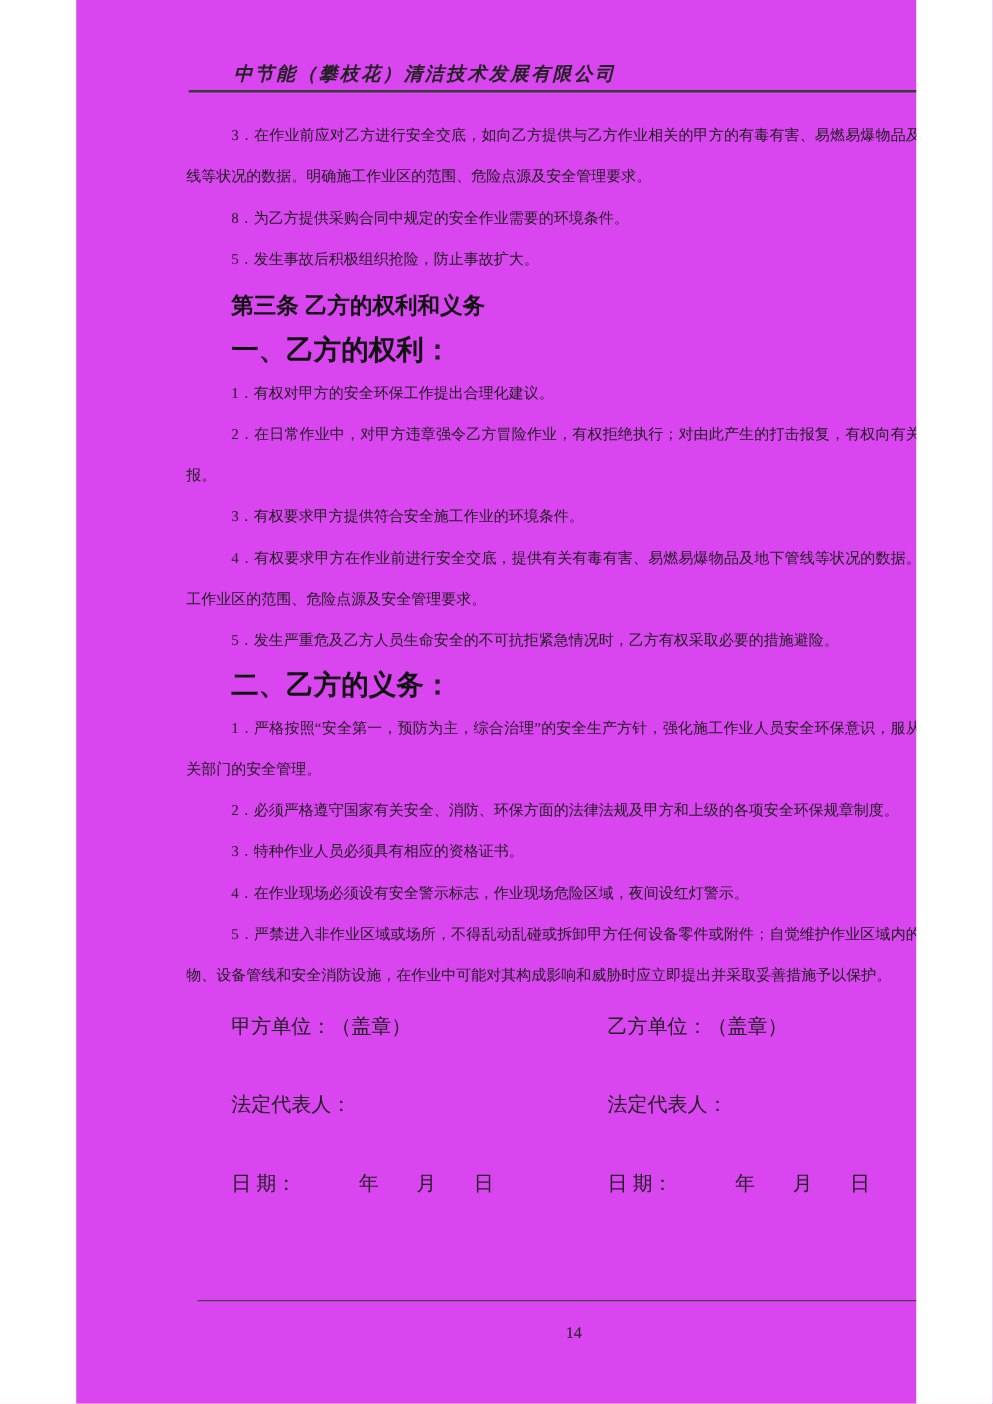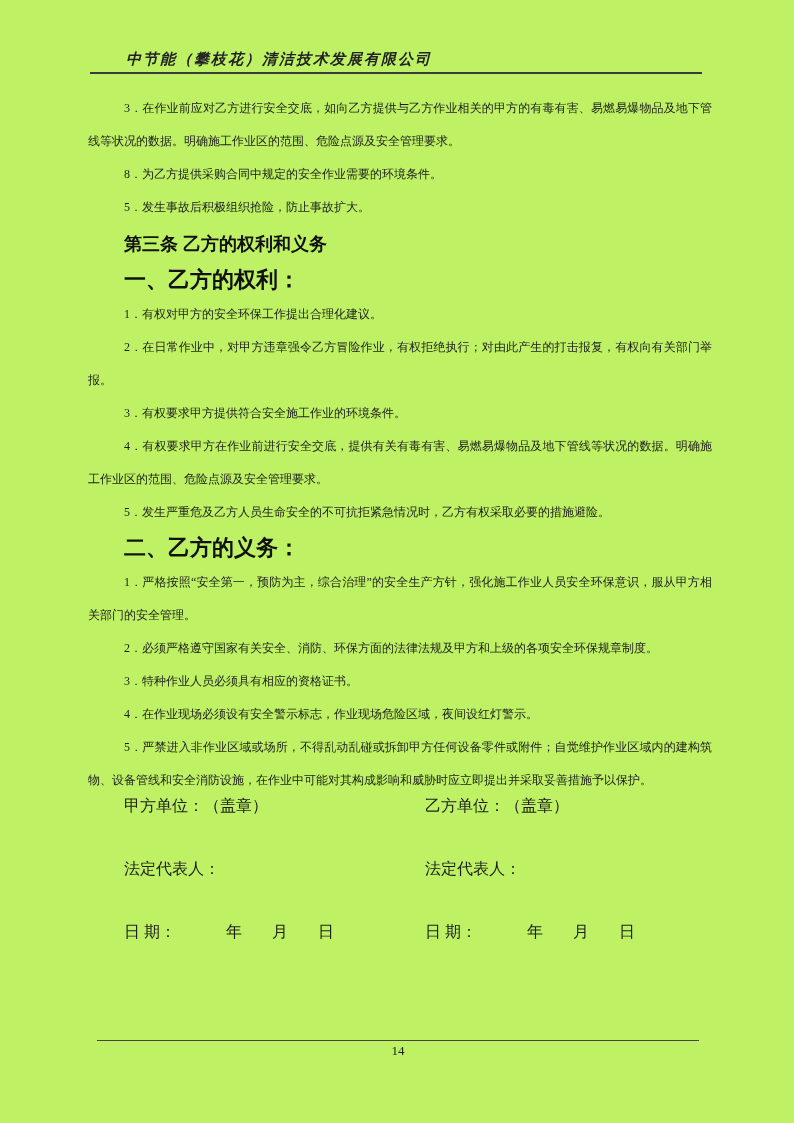--- a/index.html
+++ b/index.html
@@ -1,21 +1,21 @@
 <!DOCTYPE html>
 <html><head>
 <meta charset="utf-8">
 <style>
   html, body { margin: 0; padding: 0; background: #ffffff; }
   .page {
     position: relative;
-    width: 794px;
+    width: 672px;
     height: 1123px;
     margin: 0 auto;
-    background: #bef264;
+    background: #d946ef;
     color: #1d1d1d;
     font-family: "Liberation Serif", "DejaVu Serif", serif;
     overflow: hidden;
   }
   .header {
     position: absolute;
     top: 50px;
     left: 90px;
     width: 612px;
     border-bottom: 2px solid #3b3b3b;
@@ -55,20 +55,21 @@
   .h-sub {
     font-family: "Liberation Sans", "DejaVu Sans", sans-serif;
     font-size: 22px;
     font-weight: bold;
     line-height: 34px;
     margin: 2px 0 1px 0;
     padding-left: 36px;
     color: #111111;
   }
   .sig {
+    margin-top: 16px;
   }
   .sig-row {
     display: flex;
     margin-bottom: 46px;
     font-size: 16px;
     line-height: 17px;
   }
   .sig-row:last-child { margin-bottom: 0; }
   .sig-a {
     width: 300px;
@@ -82,21 +83,21 @@
   }
   .date-year { margin-left: 46px; }
   .date-md  { margin-left: 26px; }
   .footer {
     position: absolute;
     top: 1040px;
     left: 97px;
     width: 602px;
     border-top: 1px solid #444444;
     text-align: center;
-    padding-top: 0;
+    padding-top: 16px;
   }
   .page-num {
     font-size: 13px;
     color: #1d1d1d;
   }
 </style>
 </head>
 <body>
 
 <div class="page">

